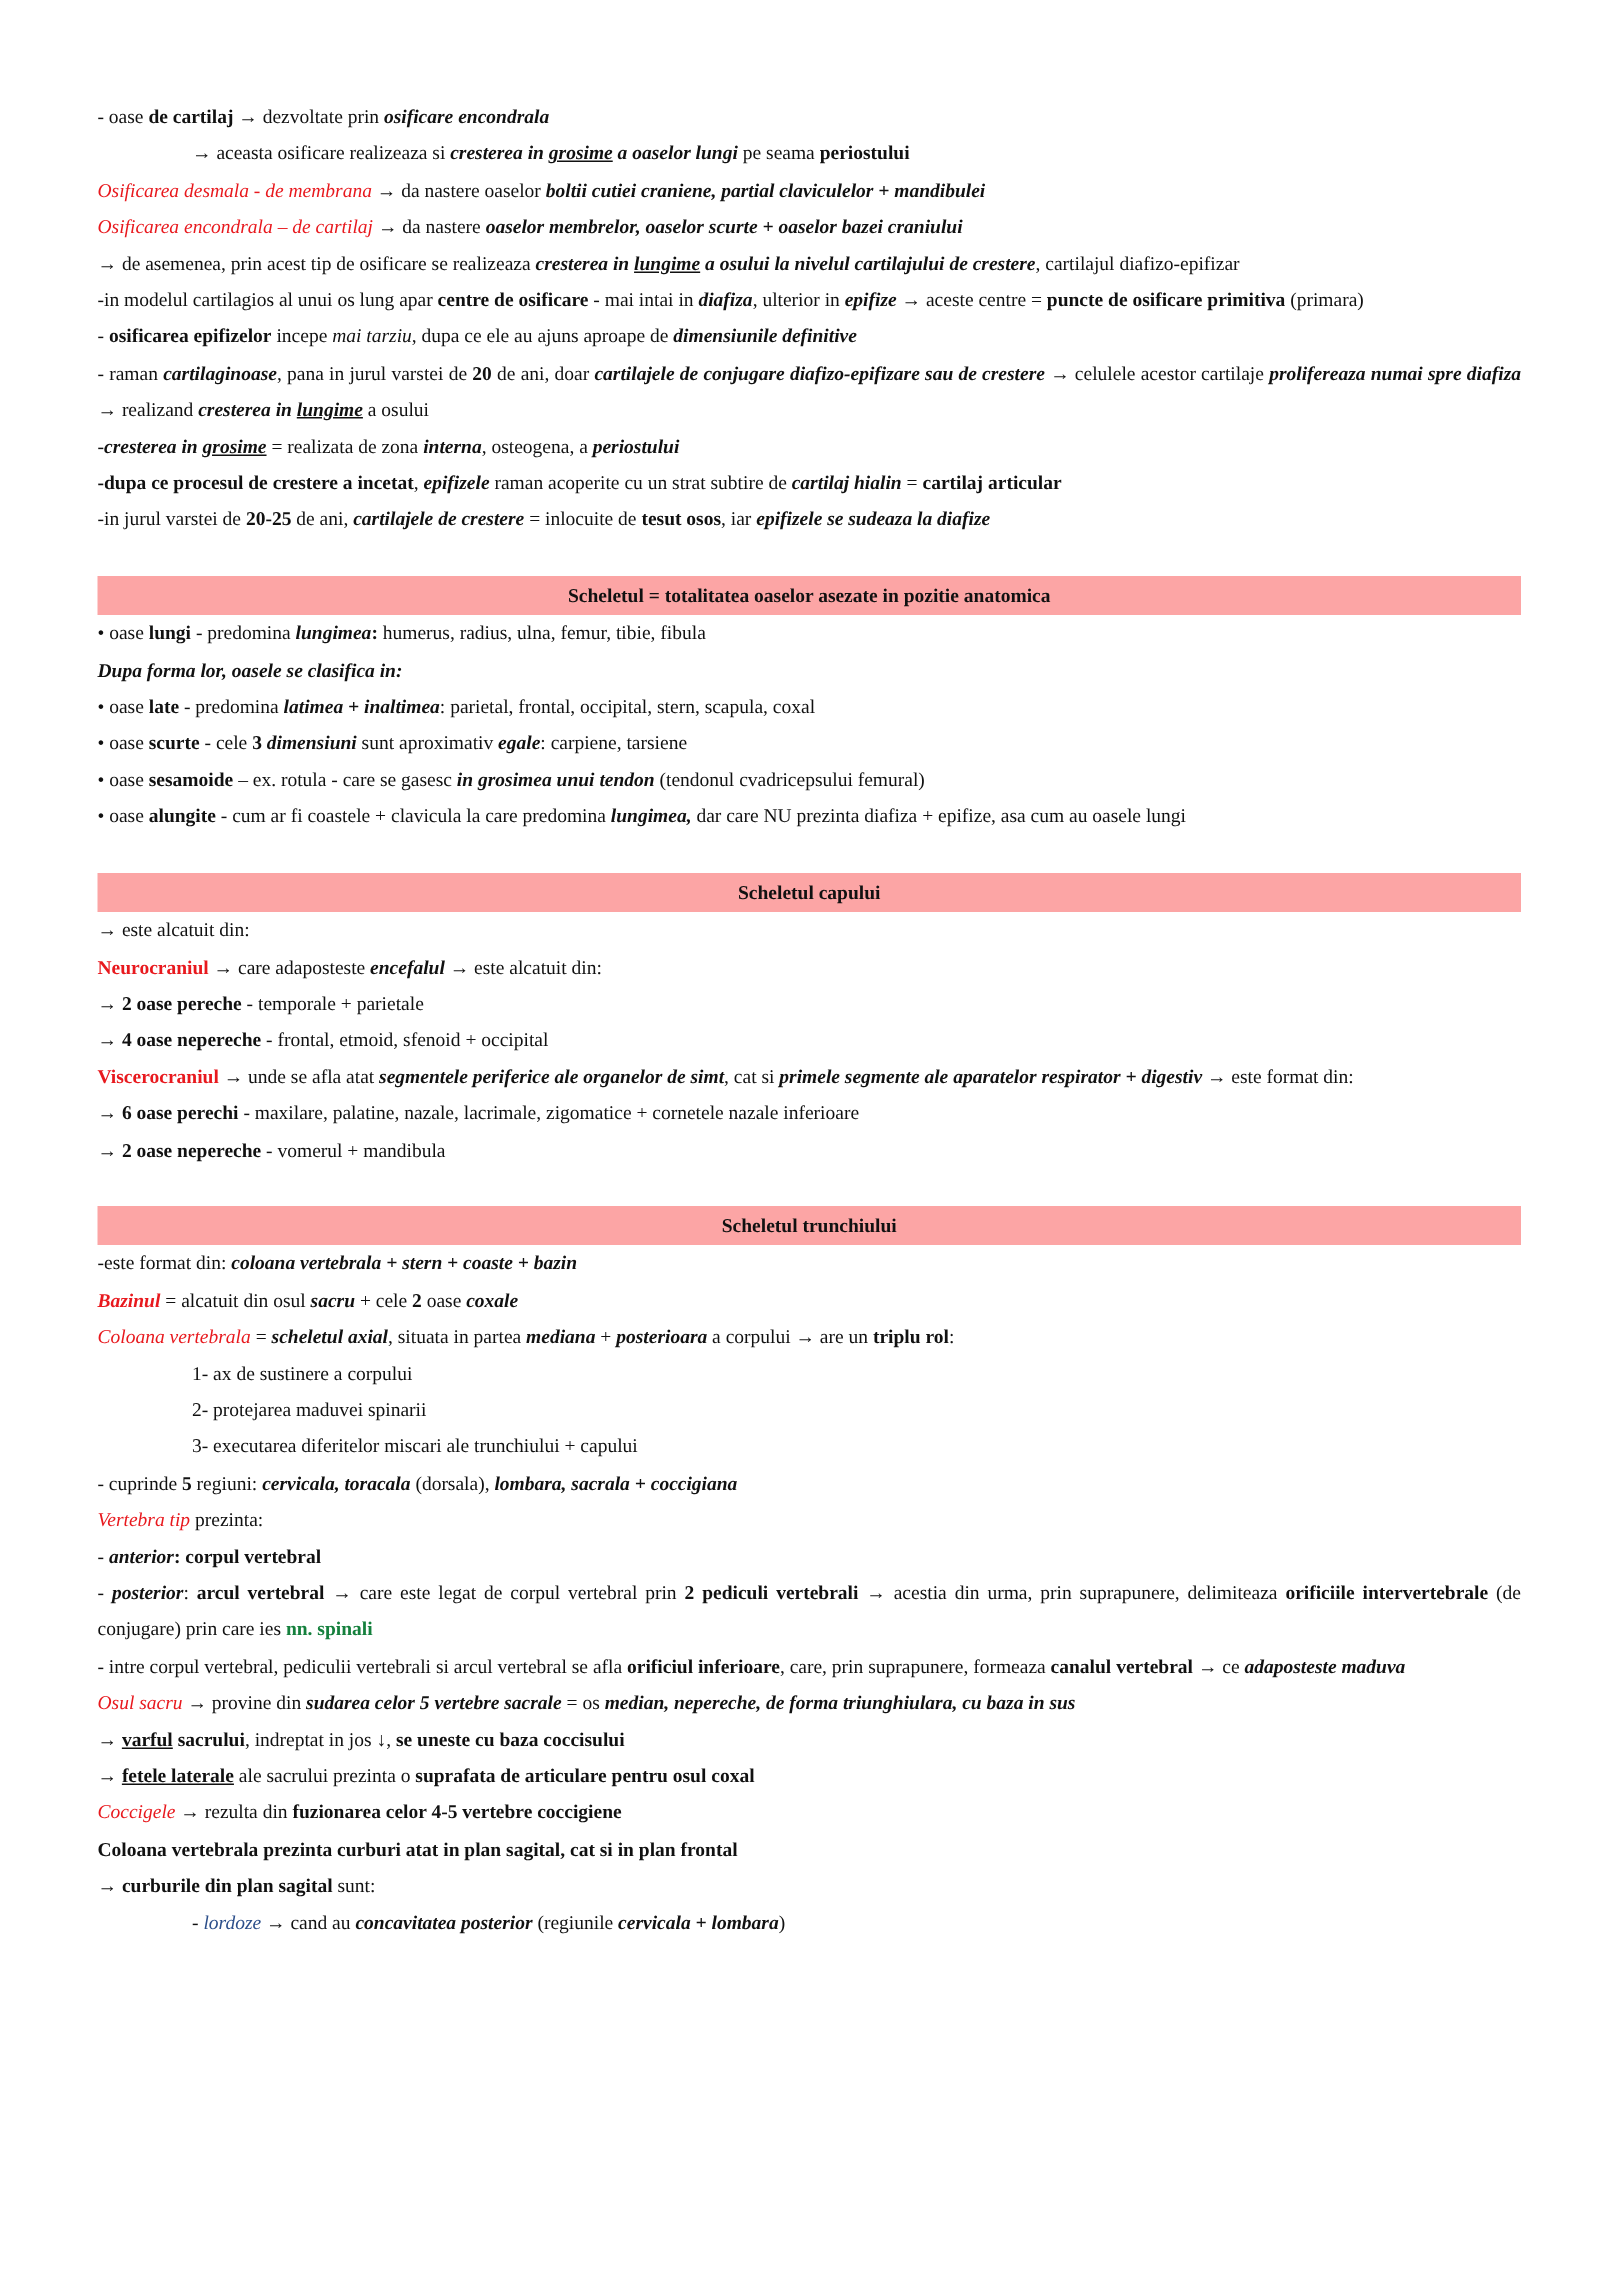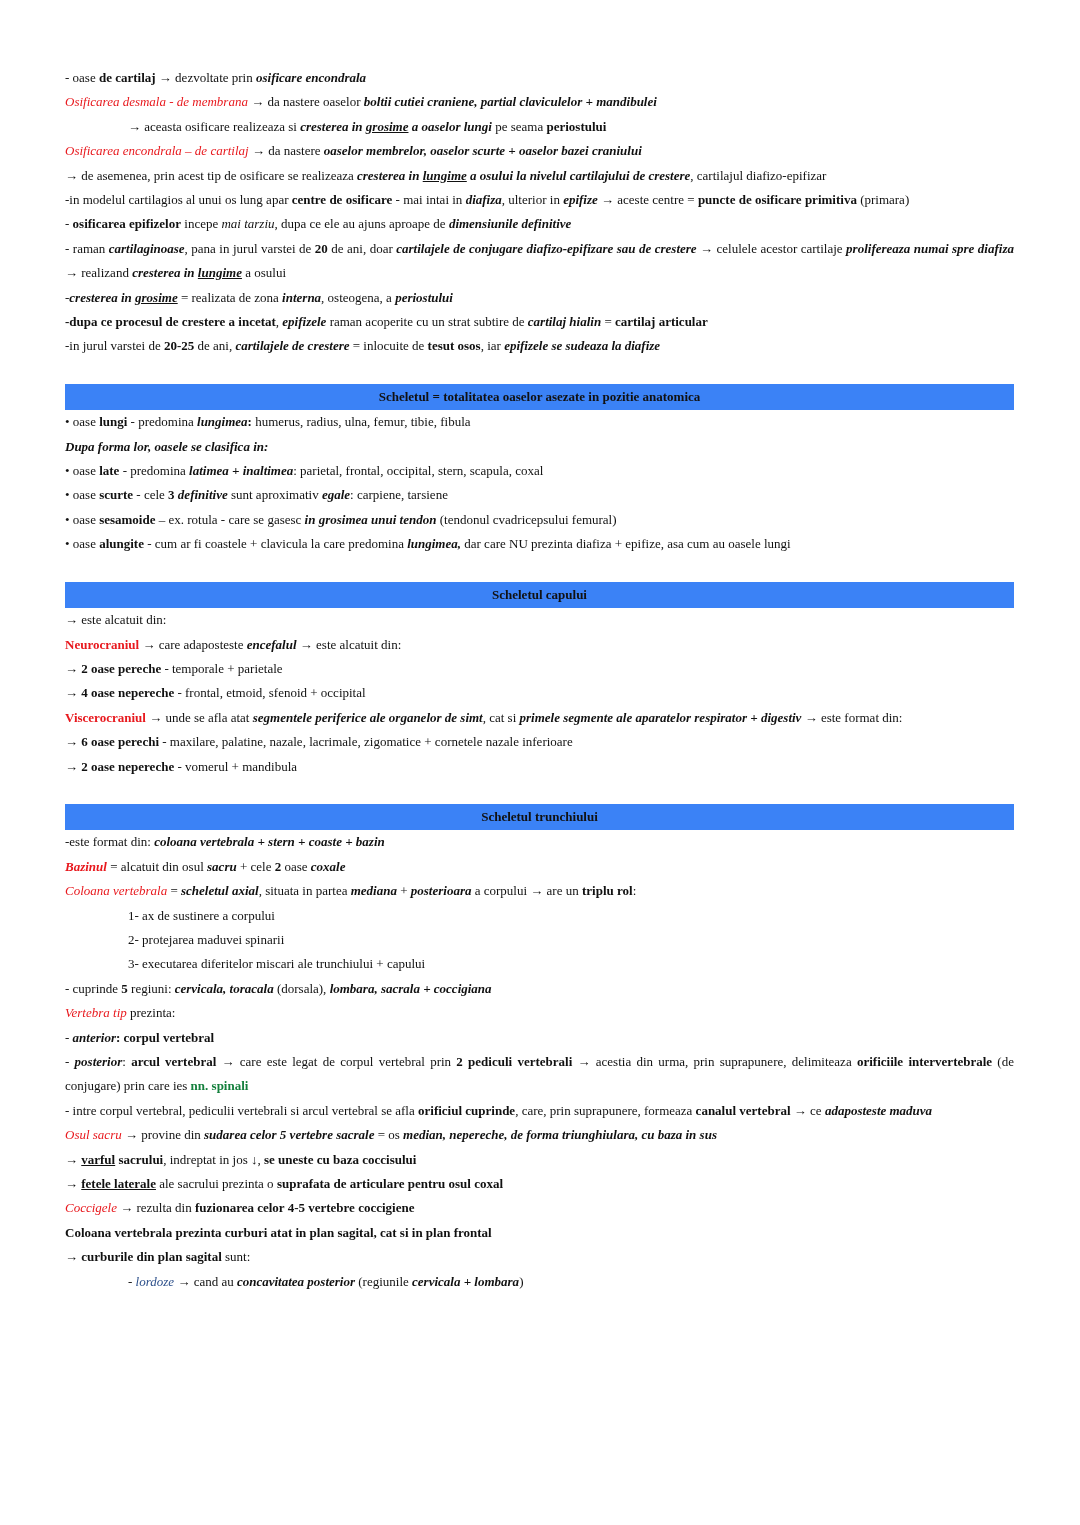--- a/index.html
+++ b/index.html
@@ -11,50 +11,50 @@
   .line { white-space: normal; text-align: justify; }
   .line.indent { padding-left: 63px; }
   .seg-b { font-weight: bold; }
   .seg-i { font-style: italic; }
   .seg-u { text-decoration: underline; }
   .c-red { color: #e8191e; }
   .c-green { color: #15803d; }
   .c-blue { color: #2c4f8a; }
   .spacer { height: 24.4px; }
   .section-header {
-    background: #3b82f6; text-align: center; font-weight: bold;
+    background: #fca5a5; text-align: center; font-weight: bold;
     height: 26px; line-height: 26px; margin-top: 1px; margin-bottom: 0;
   }
   .block { margin: 0; }
 </style>
 </head>
 <body>
 
 <div class="page">
   <div class="block">
       <div class="line"><span class="">- oase </span><span class="seg-b">de cartilaj</span><span class=""> → dezvoltate prin </span><span class="seg-b seg-i">osificare encondrala</span></div>
+      <div class="line indent"><span class="">→ aceasta osificare realizeaza si </span><span class="seg-b seg-i">cresterea in </span><span class="seg-b seg-i seg-u">grosime</span><span class="seg-b seg-i"> a oaselor lungi</span><span class=""> pe seama </span><span class="seg-b">periostului</span></div>
       <div class="line"><span class="seg-i c-red">Osificarea desmala - de membrana</span><span class=""> → da nastere oaselor </span><span class="seg-b seg-i">boltii cutiei craniene, partial claviculelor + mandibulei</span></div>
-      <div class="line indent"><span class="">→ aceasta osificare realizeaza si </span><span class="seg-b seg-i">cresterea in </span><span class="seg-b seg-i seg-u">grosime</span><span class="seg-b seg-i"> a oaselor lungi</span><span class=""> pe seama </span><span class="seg-b">periostului</span></div>
       <div class="line"><span class="seg-i c-red">Osificarea encondrala – de cartilaj</span><span class=""> → da nastere </span><span class="seg-b seg-i">oaselor membrelor, oaselor scurte + oaselor bazei craniului</span></div>
       <div class="line"><span class="">→ de asemenea, prin acest tip de osificare se realizeaza </span><span class="seg-b seg-i">cresterea in </span><span class="seg-b seg-i seg-u">lungime</span><span class="seg-b seg-i"> a osului la nivelul cartilajului de crestere</span><span class="">,  cartilajul diafizo-epifizar</span></div>
       <div class="line"><span class="">-in modelul cartilagios al unui os lung apar </span><span class="seg-b">centre de osificare</span><span class=""> - mai intai in </span><span class="seg-b seg-i">diafiza</span><span class="">, ulterior in </span><span class="seg-b seg-i">epifize</span><span class=""> → aceste centre = </span><span class="seg-b">puncte de osificare primitiva</span><span class=""> (primara)</span></div>
       <div class="line"><span class="">- </span><span class="seg-b">osificarea epifizelor</span><span class=""> incepe </span><span class="seg-i">mai tarziu</span><span class="">, dupa ce ele au ajuns aproape de </span><span class="seg-b seg-i">dimensiunile definitive</span></div>
       <div class="line"><span class="">- raman </span><span class="seg-b seg-i">cartilaginoase</span><span class="">, pana in jurul varstei de </span><span class="seg-b">20</span><span class=""> de ani, doar </span><span class="seg-b seg-i">cartilajele de conjugare diafizo-epifizare sau de crestere</span><span class=""> → celulele acestor cartilaje </span><span class="seg-b seg-i">prolifereaza numai spre diafiza</span><span class=""> → realizand </span><span class="seg-b seg-i">cresterea in </span><span class="seg-b seg-i seg-u">lungime</span><span class=""> a osului</span></div>
       <div class="line"><span class="">-</span><span class="seg-b seg-i">cresterea in </span><span class="seg-b seg-i seg-u">grosime</span><span class=""> = realizata de zona </span><span class="seg-b seg-i">interna</span><span class="">, osteogena, a </span><span class="seg-b seg-i">periostului</span></div>
       <div class="line"><span class="seg-b">-dupa ce procesul de crestere a incetat</span><span class="">, </span><span class="seg-b seg-i">epifizele</span><span class=""> raman acoperite cu un strat subtire de </span><span class="seg-b seg-i">cartilaj hialin</span><span class=""> = </span><span class="seg-b">cartilaj articular</span></div>
       <div class="line"><span class="">-in jurul varstei de </span><span class="seg-b">20-25</span><span class=""> de ani, </span><span class="seg-b seg-i">cartilajele de crestere</span><span class=""> = inlocuite de </span><span class="seg-b">tesut osos</span><span class="">, iar </span><span class="seg-b seg-i">epifizele se sudeaza la diafize</span></div>
     </div>
 
   <div class="spacer"></div>
   <div class="section-header">Scheletul = totalitatea oaselor asezate in pozitie anatomica</div>
   <div class="block">
       <div class="line"><span class="">• oase </span><span class="seg-b">lungi</span><span class=""> - predomina </span><span class="seg-b seg-i">lungimea</span><span class="seg-b">:</span><span class=""> humerus, radius, ulna, femur, tibie, fibula</span></div>
       <div class="line"><span class="seg-b seg-i">Dupa forma lor, oasele se clasifica in:</span></div>
       <div class="line"><span class="">• oase </span><span class="seg-b">late</span><span class=""> - predomina </span><span class="seg-b seg-i">latimea + inaltimea</span><span class="">: parietal, frontal, occipital, stern, scapula, coxal</span></div>
-      <div class="line"><span class="">• oase </span><span class="seg-b">scurte</span><span class=""> - cele </span><span class="seg-b">3</span><span class=""> </span><span class="seg-b seg-i">definitive</span><span class=""> sunt aproximativ </span><span class="seg-b seg-i">egale</span><span class="">: carpiene, tarsiene</span></div>
+      <div class="line"><span class="">• oase </span><span class="seg-b">scurte</span><span class=""> - cele </span><span class="seg-b">3</span><span class=""> </span><span class="seg-b seg-i">dimensiuni</span><span class=""> sunt aproximativ </span><span class="seg-b seg-i">egale</span><span class="">: carpiene, tarsiene</span></div>
       <div class="line"><span class="">• oase </span><span class="seg-b">sesamoide</span><span class=""> – ex. rotula - care se gasesc </span><span class="seg-b seg-i">in grosimea unui tendon</span><span class=""> (tendonul cvadricepsului femural)</span></div>
       <div class="line"><span class="">• oase </span><span class="seg-b">alungite</span><span class=""> - cum ar fi coastele + clavicula la care predomina </span><span class="seg-b seg-i">lungimea,</span><span class=""> dar care NU prezinta diafiza + epifize, asa cum au oasele lungi</span></div>
     </div>
 
   <div class="spacer"></div>
   <div class="section-header">Scheletul capului</div>
   <div class="block">
       <div class="line"><span class="">→ este alcatuit din:</span></div>
       <div class="line"><span class="seg-b c-red">Neurocraniul</span><span class=""> → care adaposteste </span><span class="seg-b seg-i">encefalul</span><span class=""> → este alcatuit din:</span></div>
       <div class="line"><span class="">→ </span><span class="seg-b">2 oase pereche</span><span class=""> - temporale + parietale</span></div>
@@ -70,21 +70,21 @@
       <div class="line"><span class="">-este format din: </span><span class="seg-b seg-i">coloana vertebrala + stern + coaste + bazin</span></div>
       <div class="line"><span class="seg-b seg-i c-red">Bazinul</span><span class=""> = alcatuit din osul </span><span class="seg-b seg-i">sacru</span><span class=""> + cele </span><span class="seg-b">2</span><span class=""> oase </span><span class="seg-b seg-i">coxale</span></div>
       <div class="line"><span class="seg-i c-red">Coloana vertebrala</span><span class=""> = </span><span class="seg-b seg-i">scheletul axial</span><span class="">, situata in partea </span><span class="seg-b seg-i">mediana</span><span class=""> + </span><span class="seg-b seg-i">posterioara</span><span class=""> a corpului → are un </span><span class="seg-b">triplu rol</span><span class="">:</span></div>
       <div class="line indent"><span class="">1- ax de sustinere a corpului</span></div>
       <div class="line indent"><span class="">2- protejarea maduvei spinarii</span></div>
       <div class="line indent"><span class="">3- executarea diferitelor miscari ale trunchiului + capului</span></div>
       <div class="line"><span class="">- cuprinde </span><span class="seg-b">5</span><span class=""> regiuni: </span><span class="seg-b seg-i">cervicala, toracala</span><span class=""> (dorsala), </span><span class="seg-b seg-i">lombara, sacrala + coccigiana</span></div>
       <div class="line"><span class="seg-i c-red">Vertebra tip</span><span class=""> prezinta:</span></div>
       <div class="line"><span class="">- </span><span class="seg-b seg-i">anterior</span><span class="seg-b">: corpul vertebral</span></div>
       <div class="line"><span class="">- </span><span class="seg-b seg-i">posterior</span><span class="">: </span><span class="seg-b">arcul vertebral</span><span class=""> → care este legat de corpul vertebral prin </span><span class="seg-b">2 pediculi vertebrali</span><span class=""> → acestia din urma, prin suprapunere, delimiteaza </span><span class="seg-b">orificiile intervertebrale</span><span class=""> (de conjugare) prin care ies </span><span class="seg-b c-green">nn. spinali</span></div>
-      <div class="line"><span class="">- intre corpul vertebral, pediculii vertebrali si arcul vertebral se afla </span><span class="seg-b">orificiul cuprinde</span><span class="">, care, prin suprapunere, formeaza </span><span class="seg-b">canalul vertebral</span><span class=""> → ce </span><span class="seg-b seg-i">adaposteste maduva</span></div>
+      <div class="line"><span class="">- intre corpul vertebral, pediculii vertebrali si arcul vertebral se afla </span><span class="seg-b">orificiul inferioare</span><span class="">, care, prin suprapunere, formeaza </span><span class="seg-b">canalul vertebral</span><span class=""> → ce </span><span class="seg-b seg-i">adaposteste maduva</span></div>
       <div class="line"><span class="seg-i c-red">Osul sacru</span><span class=""> → provine din </span><span class="seg-b seg-i">sudarea celor 5 vertebre sacrale</span><span class=""> = os </span><span class="seg-b seg-i">median, nepereche, de forma triunghiulara, cu baza in sus</span></div>
       <div class="line"><span class="">→ </span><span class="seg-b seg-u">varful</span><span class=""> </span><span class="seg-b">sacrului</span><span class="">, indreptat in jos ↓, </span><span class="seg-b">se uneste cu baza coccisului</span></div>
       <div class="line"><span class="">→ </span><span class="seg-b seg-u">fetele laterale</span><span class=""> ale sacrului prezinta o </span><span class="seg-b">suprafata de articulare pentru osul coxal</span></div>
       <div class="line"><span class="seg-i c-red">Coccigele</span><span class=""> → rezulta din </span><span class="seg-b">fuzionarea celor 4-5 vertebre coccigiene</span></div>
       <div class="line"><span class="seg-b">Coloana vertebrala prezinta curburi atat in plan sagital, cat si in plan frontal</span></div>
       <div class="line"><span class="">→ </span><span class="seg-b">curburile din plan sagital</span><span class=""> sunt:</span></div>
       <div class="line indent"><span class="">- </span><span class="seg-i c-blue">lordoze</span><span class=""> → cand au </span><span class="seg-b seg-i">concavitatea posterior</span><span class=""> (regiunile </span><span class="seg-b seg-i">cervicala + lombara</span><span class="">)</span></div>
     </div>
 </div>
 

